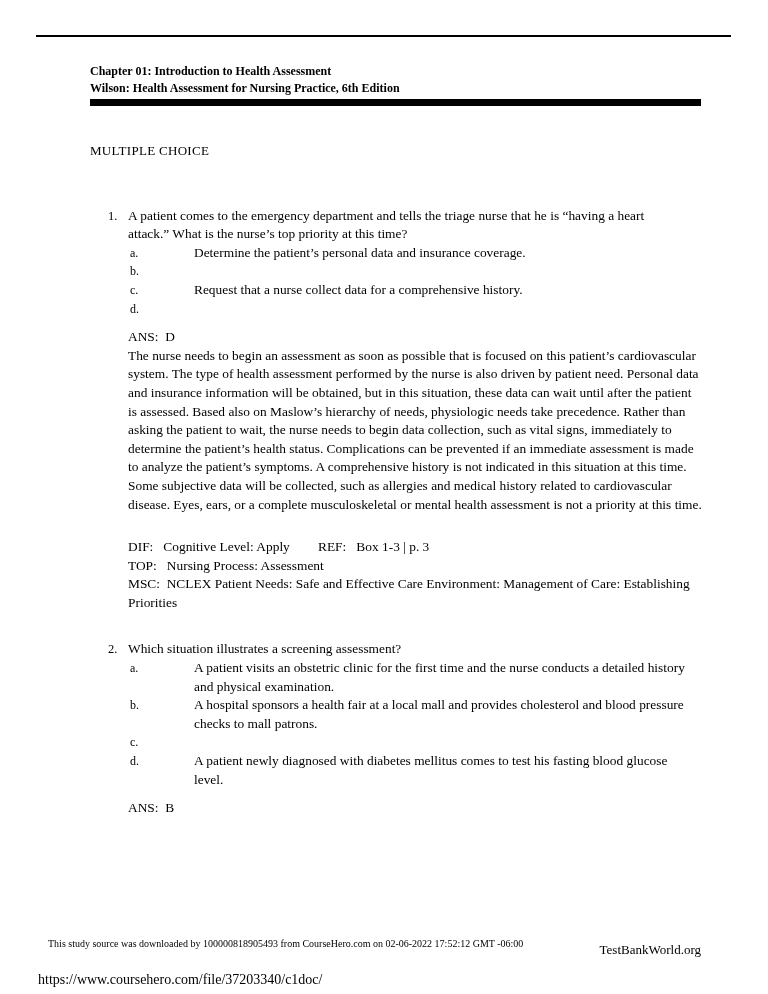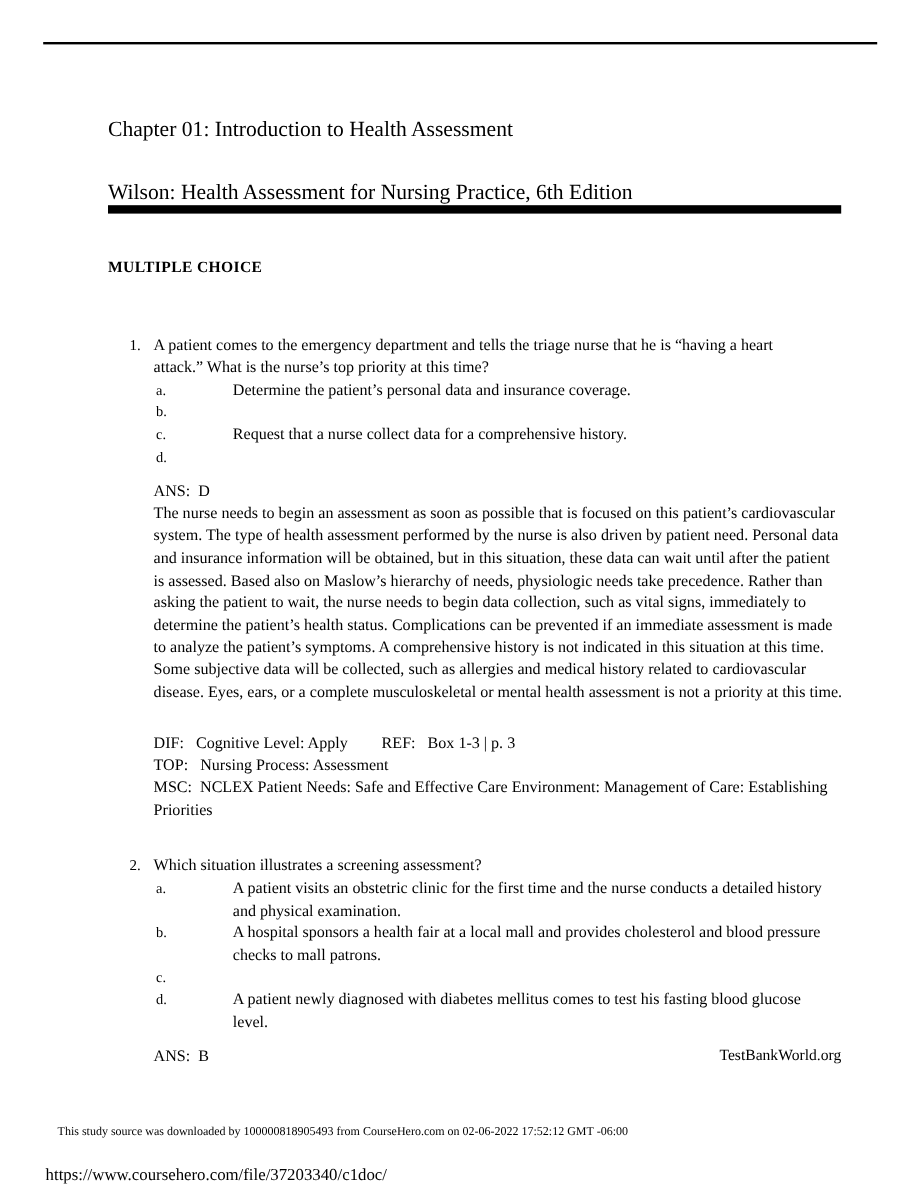--- a/index.html
+++ b/index.html
@@ -26,36 +26,35 @@
   .content {
     position: absolute;
     left: 90px;
     top: 63px;
     width: 612px;
     font-size: 13.4px;
     line-height: 18.6px;
   }
 
   .doc-header .title-line {
-    font-weight: normal;
-    font-size: 18px;
+    font-weight: bold;
+    font-size: 12px;
     line-height: 17px;
-    margin-top: 36px;
   }
 
   .title-bar {
     height: 7px;
     background: #000000;
     margin-top: 2px;
     width: 611px;
   }
 
   .section-title {
     margin-top: 36px;
-    font-weight: bold;
+    font-weight: normal;
     font-size: 13px;
     letter-spacing: 0.3px;
   }
 
   .question {
     display: flex;
     margin-top: 46px;
   }
   .question + .question { margin-top: 28px; }
 
@@ -101,21 +100,21 @@
     width: 190px;
     white-space: pre-wrap;
   }
   .meta-ref { white-space: pre-wrap; }
   .meta-top { white-space: pre-wrap; }
   .meta-msc { white-space: pre-wrap; max-width: 574px; }
 
   .watermark {
     position: absolute;
     right: 67px;
-    top: 871px;
+    top: 942px;
     font-size: 13px;
   }
 
   .footer-note {
     position: absolute;
     left: 48px;
     top: 938px;
     font-size: 10px;
   }
 

